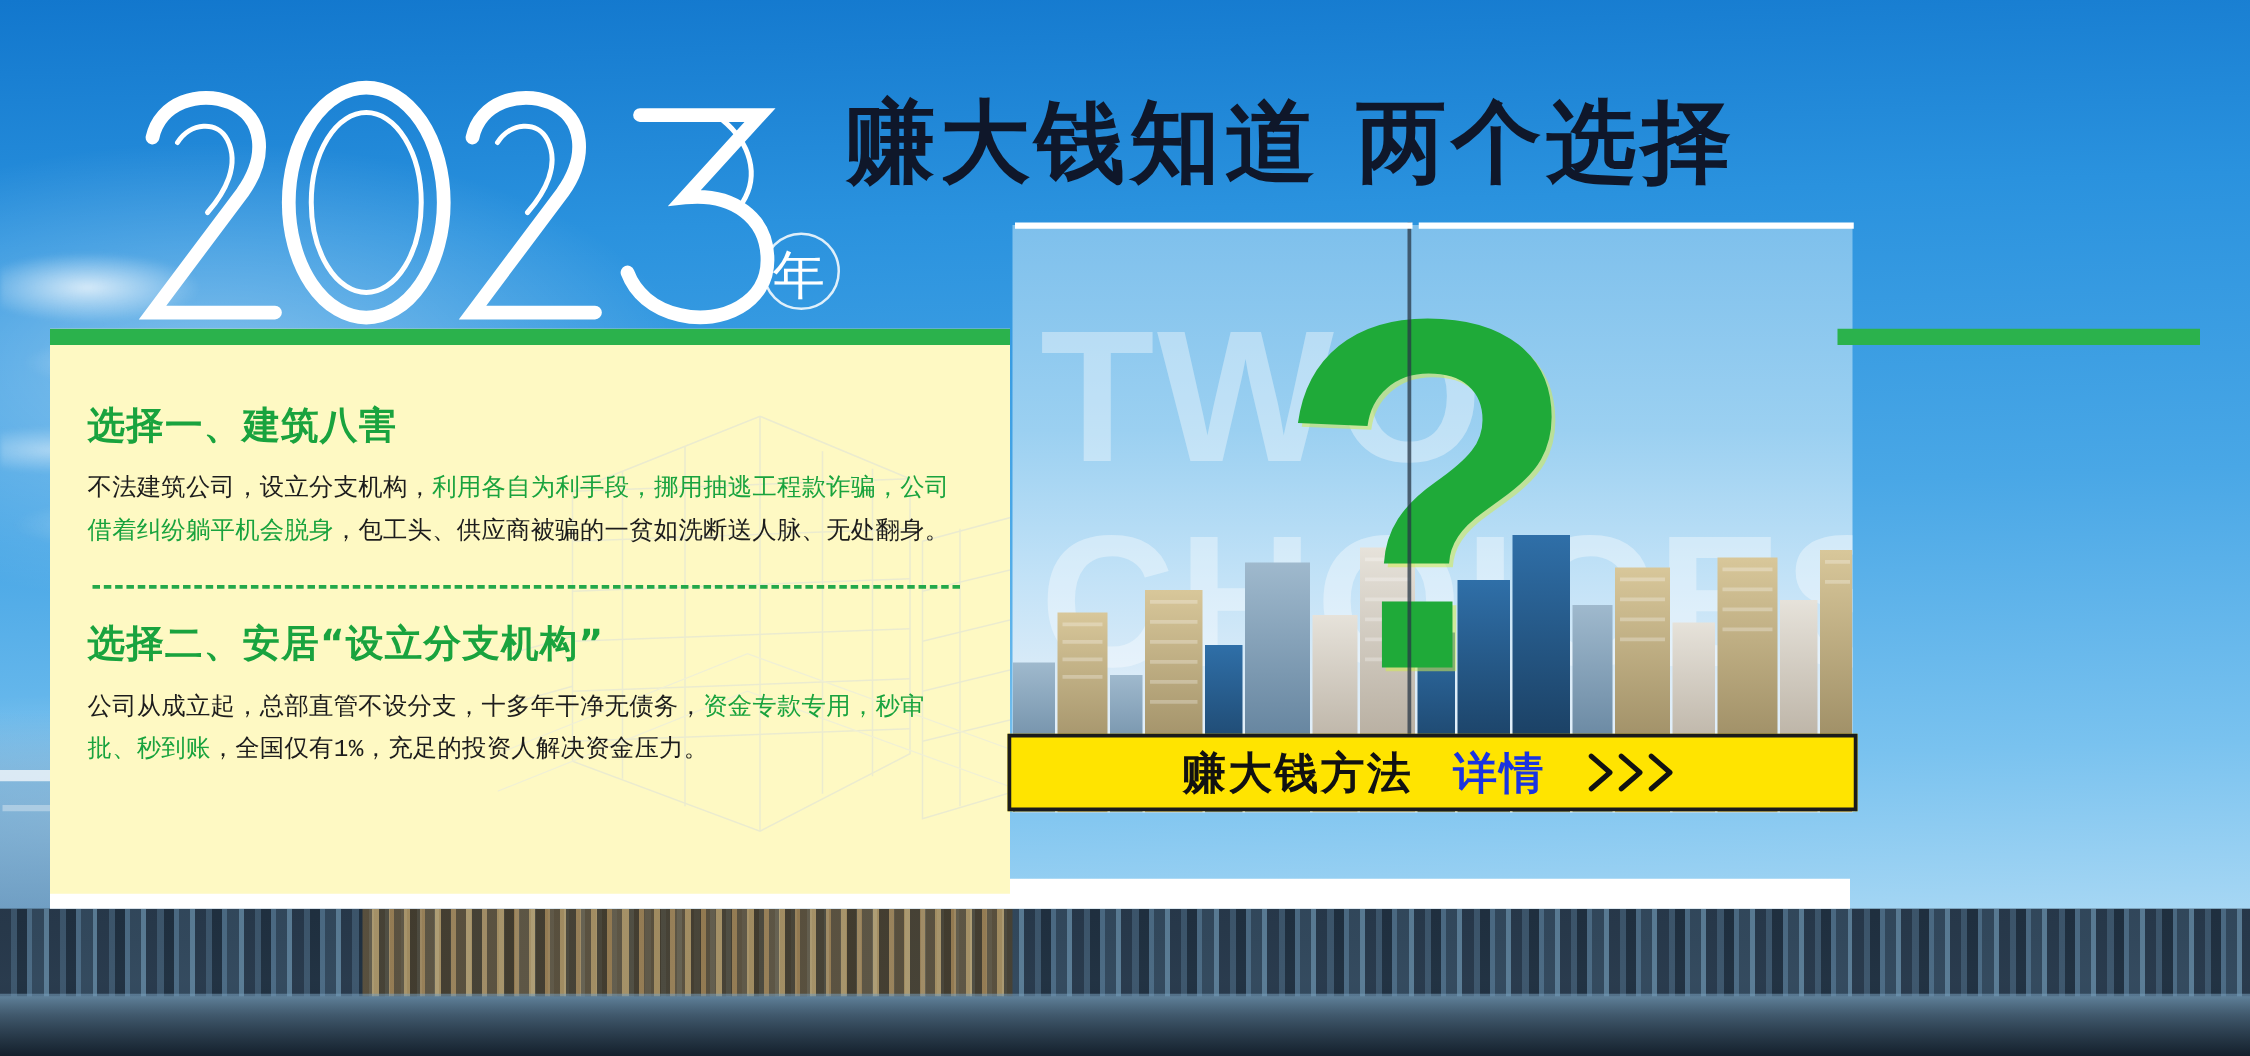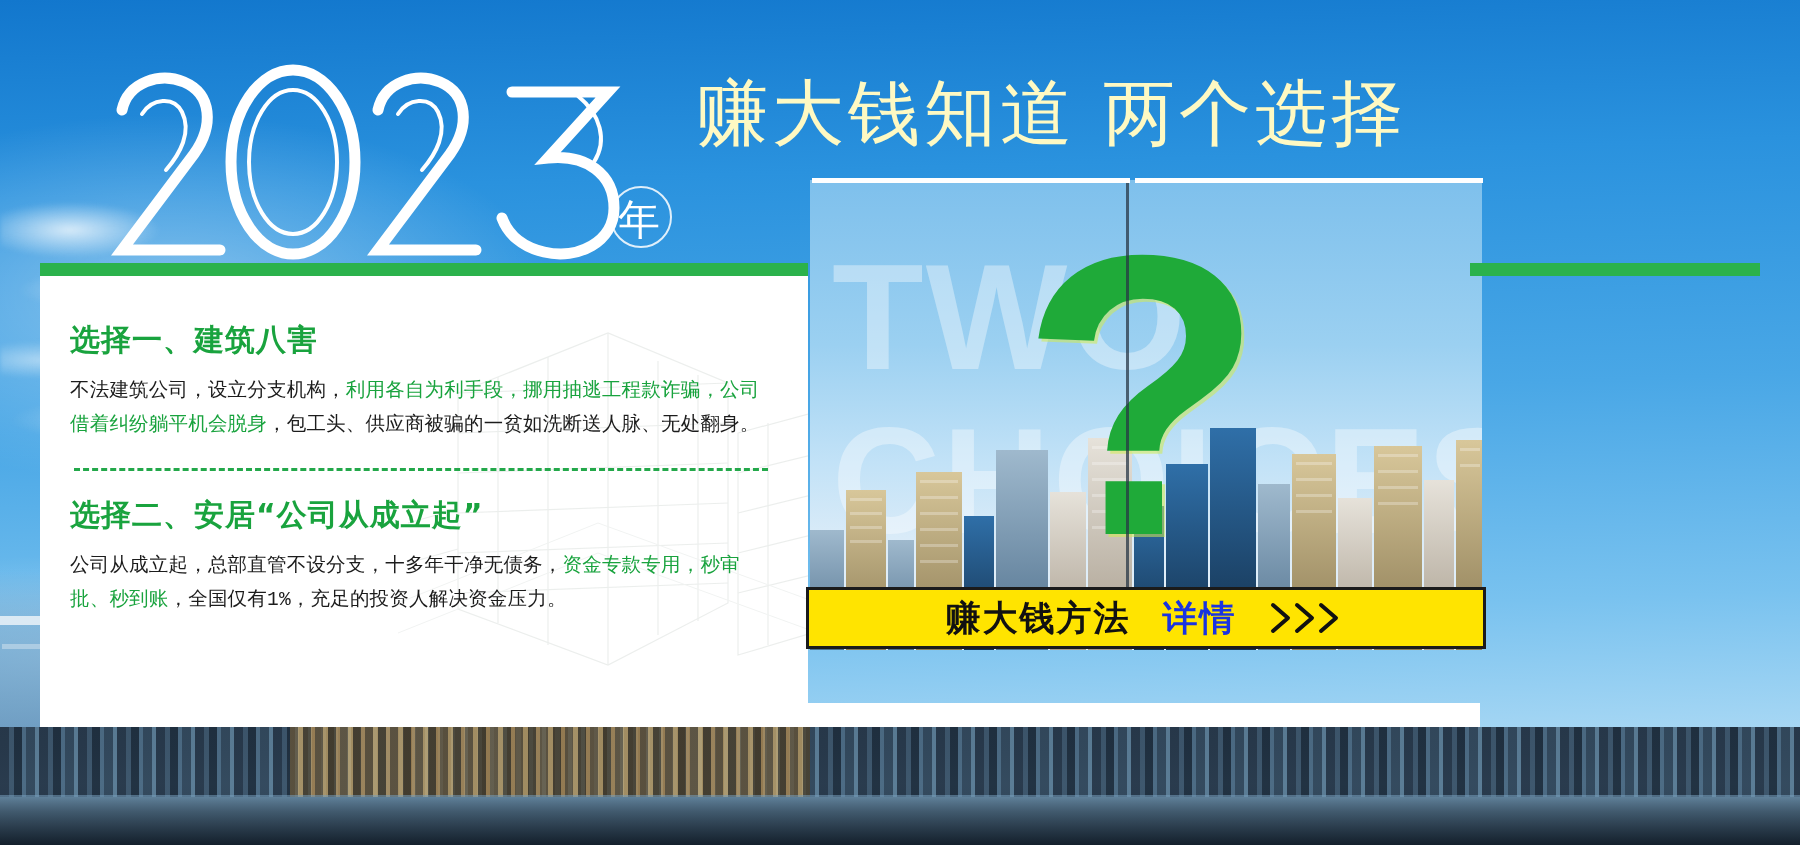--- a/index.html
+++ b/index.html
@@ -124,28 +124,28 @@
   }
   .year-nian-box {
     position:absolute; left:610px; top:186px; width:62px; height:62px;
     border:2px solid rgba(255,255,255,.85); border-radius:50%; z-index:5;
   }
 
   
   .headline {
     position:absolute; left:676px; top:72px; z-index:8;
     font-family:"DejaVu Sans","Liberation Sans",sans-serif;
-    font-weight:400; font-size:72px; color:#fef9c3; letter-spacing:4px;
-    white-space:nowrap; line-height:1.15;margin-left:20px;
+    font-weight:700; font-size:72px; color:#0f172a; letter-spacing:4px;
+    white-space:nowrap; line-height:1.15;
   }
 
   
   .card {
     position:absolute; left:40px; top:263px; width:768px; height:452px; z-index:7;
-    background:#ffffff; overflow:hidden;
+    background:#fef9c3; overflow:hidden;
   }
   .card-top {
     position:absolute; left:0; top:0; width:768px; height:13px; background:#2bb24c;
   }
   
   .blueprint {
     position:absolute; right:-10px; top:10px; width:420px; height:440px; opacity:.5;
   }
   .card-body { position:absolute; left:0; top:13px; width:768px; height:439px; padding:44px 36px 0 30px; }
 
@@ -317,21 +317,21 @@
 
     <div class="card-body">
 
       <div class="sec-title">选择一、建筑八害</div>
       <div class="sec-body">
         <span>不法建筑公司，设立分支机构，</span><span class="hl">利用各自为利手段，挪用抽逃工程款诈骗，公司借着纠纷躺平机会脱身</span><span>，包工头、供应商被骗的一贫如洗断送人脉、无处翻身。</span>
       </div>
 
       <div class="dash"></div>
 
-      <div class="sec-title">选择二、安居“公司从成立起”</div>
+      <div class="sec-title">选择二、安居“设立分支机构”</div>
       <div class="sec-body">
         <span>公司从成立起，总部直管不设分支，十多年干净无债务，</span><span class="hl">资金专款专用，秒审批、秒到账</span><span>，全国仅有1%，充足的投资人解决资金压力。</span>
       </div>
 
     </div>
   </div>
 
   <div class="cta">
     <span class="cta-main">赚大钱方法</span>
     <span class="cta-detail">详情</span>

